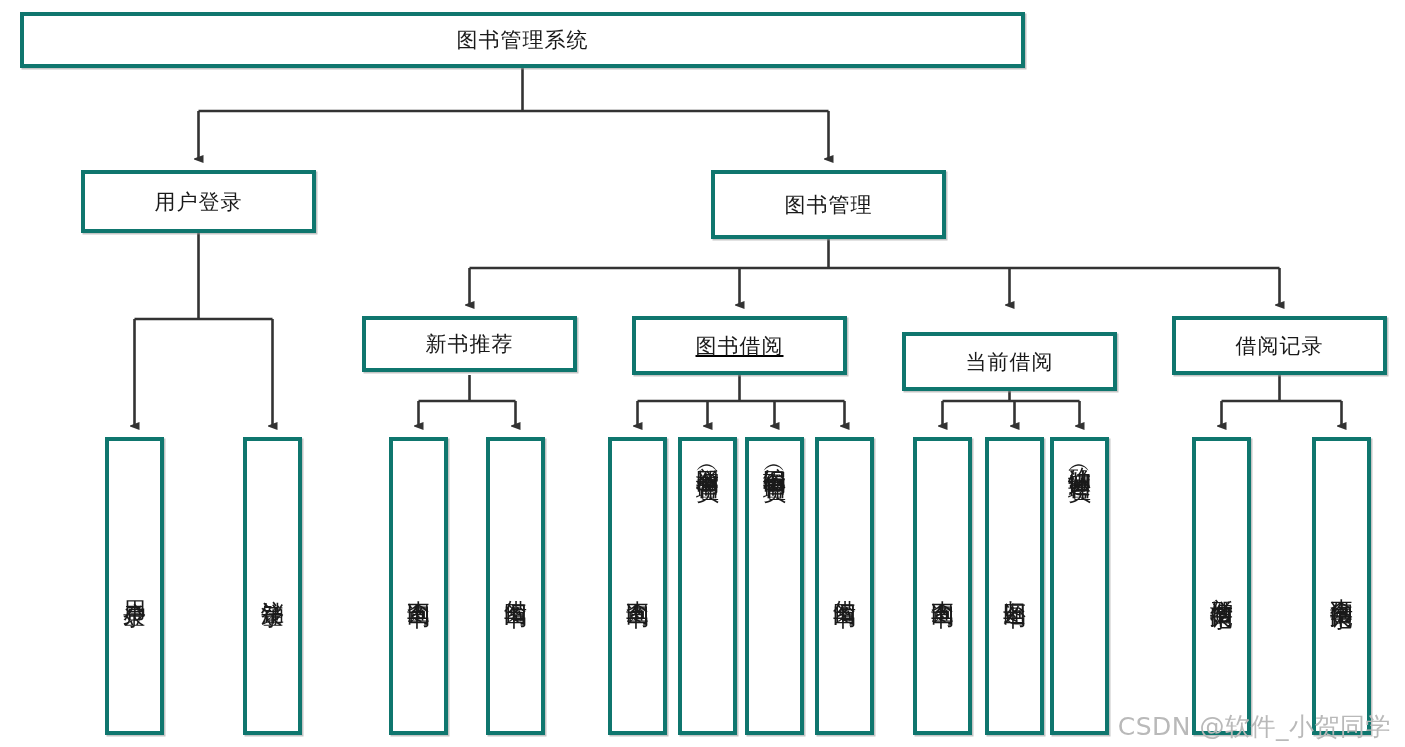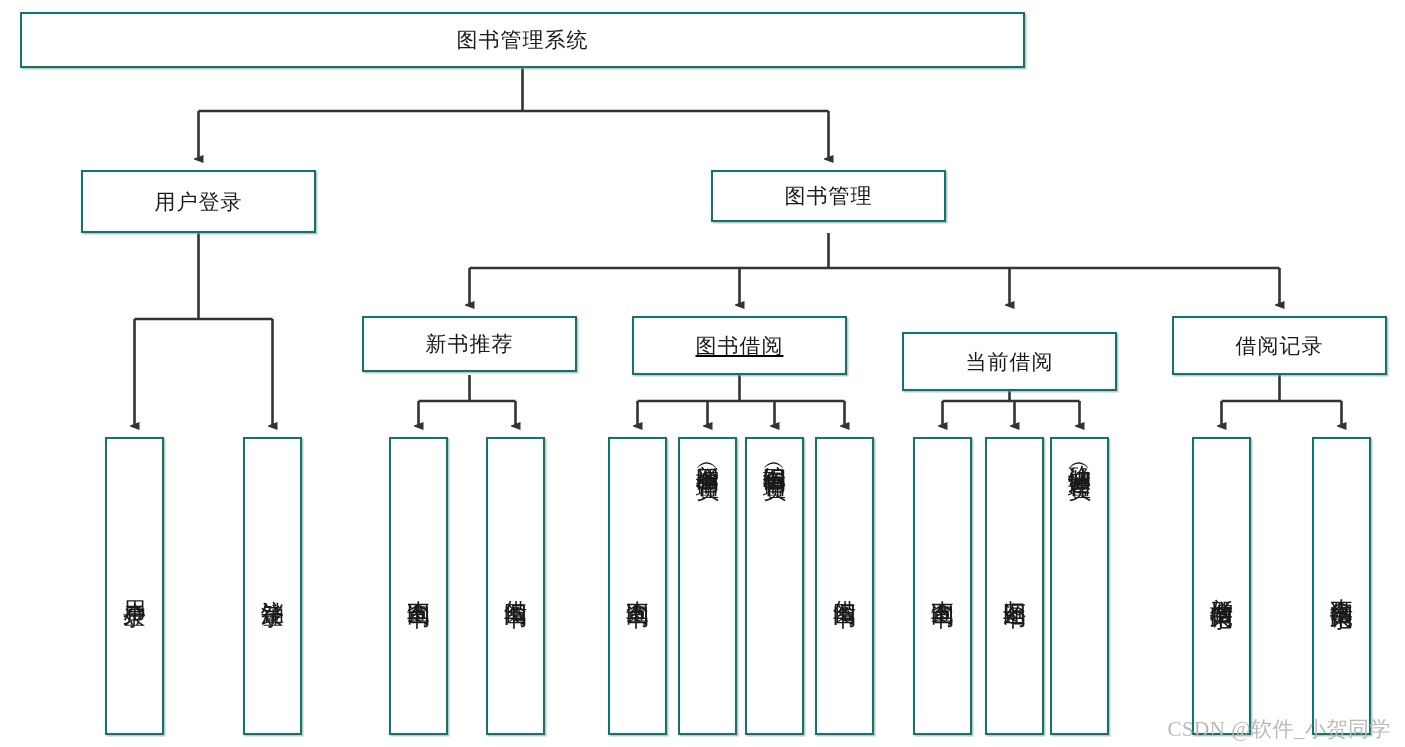--- a/index.html
+++ b/index.html
@@ -13,21 +13,21 @@
   #canvas {
     position: relative;
     width: 1405px;
     height: 747px;
     background: #ffffff;
     overflow: hidden;
   }
   .node {
     position: absolute;
     box-sizing: border-box;
-    border: 2px solid #0f766e;
+    border: 4px solid #0f766e;
     background: #ffffff;
     box-shadow: 1.5px 1.5px 0 0 rgba(150,150,150,0.55);
   }
   .node-h {
     display: flex;
     align-items: center;
     justify-content: center;
   }
   .node-h .label {
     font-size: 21px;
@@ -59,25 +59,24 @@
     left: 0;
     top: 0;
     width: 1405px;
     height: 747px;
     pointer-events: none;
   }
   .watermark {
     position: absolute;
     right: 14px;
     bottom: 4px;
-    font-size: 21px;
+    font-size: 25px;
     color: #b9b9b9;
     white-space: nowrap;
     letter-spacing: 0.5px;
-    font-family: Liberation Serif, serif;
   }
 </style>
 </head>
 <body>
 
 <div id="canvas">
 
   <svg class="links" viewBox="0 0 1405 747">
     <defs>
       <marker id="arrow" markerWidth="10" markerHeight="10" refX="5" refY="5" orient="auto" markerUnits="userSpaceOnUse">
@@ -121,21 +120,21 @@
       </g>
   </svg>
 
   <div class="node node-h" style="left: 20px; top: 12px; width: 1005px; height: 56px;">
     <span class="label">图书管理系统</span>
   </div>
 
   <div class="node node-h" style="left: 81px; top: 170px; width: 235px; height: 63px;">
     <span class="label">用户登录</span>
   </div>
-  <div class="node node-h" style="left: 711px; top: 170px; width: 235px; height: 52px;">
+  <div class="node node-h" style="left: 711px; top: 170px; width: 235px; height: 69px;">
     <span class="label">图书管理</span>
   </div>
 
   <div class="node node-h" style="left: 362px; top: 316px; width: 215px; height: 56px;">
     <span class="label">新书推荐</span>
   </div>
   <div class="node node-h" style="left: 632px; top: 316px; width: 215px; height: 59px; text-decoration: underline;">
     <span class="label">图书借阅</span>
   </div>
   <div class="node node-h" style="left: 902px; top: 332px; width: 215px; height: 59px;">

